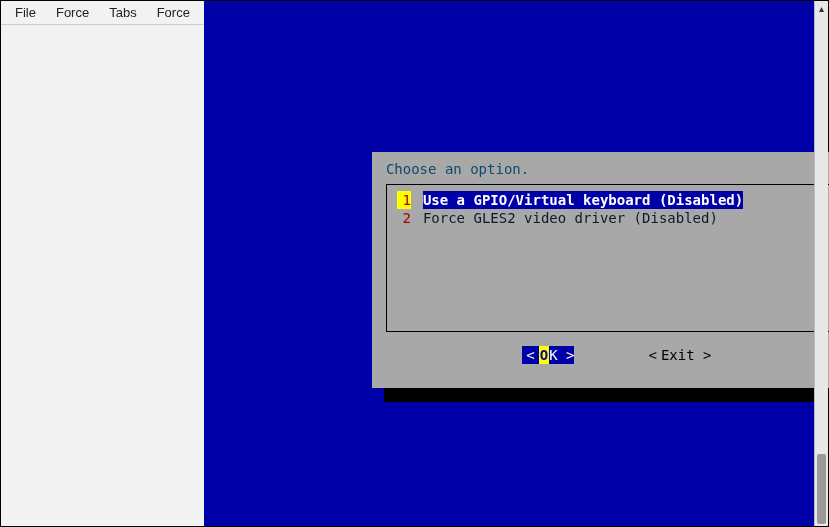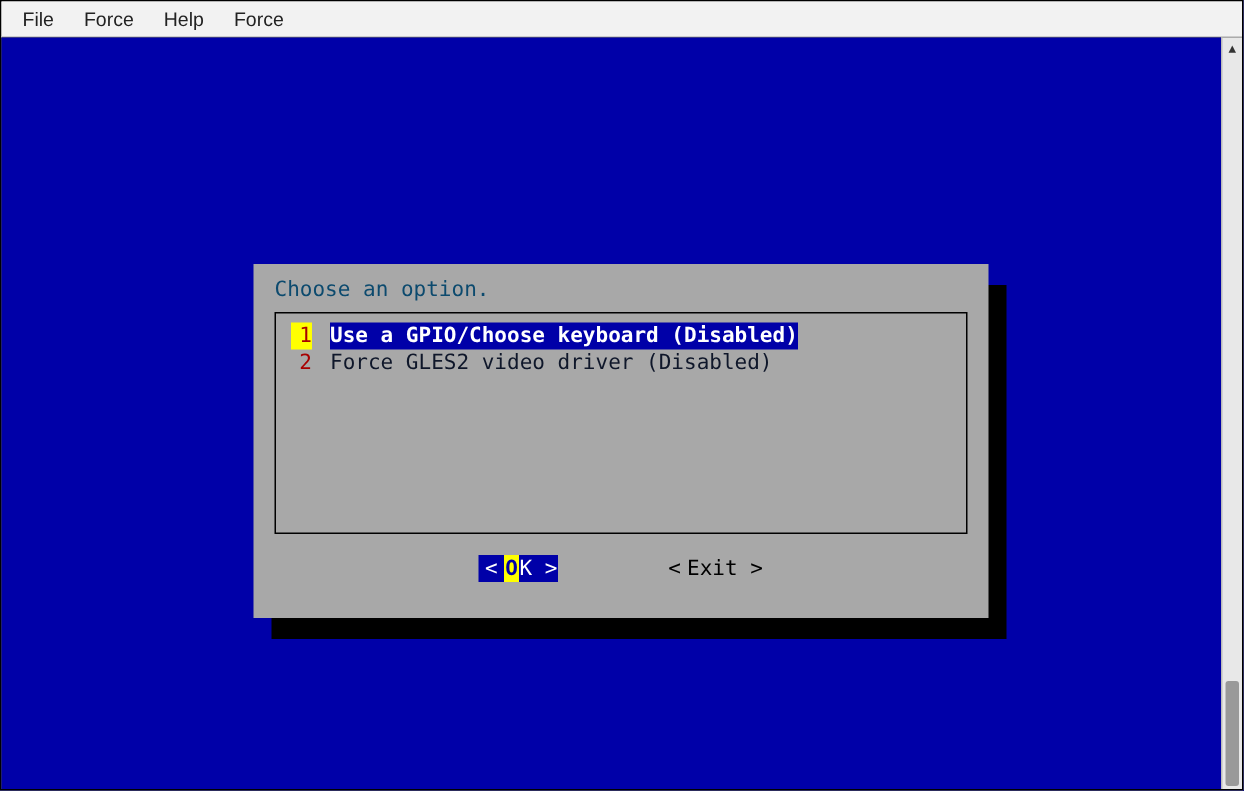--- a/index.html
+++ b/index.html
@@ -1,21 +1,21 @@
 <!DOCTYPE html>
 <html><head>
 <meta charset="utf-8">
 <style>
   * { margin: 0; padding: 0; box-sizing: border-box; }
   html, body { width: 829px; height: 527px; font-family: sans-serif; overflow: hidden; background: #000; }
   .window {
     width: 829px; height: 527px;
     border: 1px solid #000;
     background: #f2f2f2;
-    display: flex; flex-direction: column;
+    display: flex; 
   }
   .menubar {
     height: 24px;
     background: #f2f2f2;
     border-bottom: 1px solid #ccc;
     display: flex; align-items: center;
     padding: 0 4px;
     font-size: 13px;
     color: #222;
   }
@@ -97,36 +97,36 @@
   .tui-btn .hotkey { padding: 0 1px; }
 </style>
 </head>
 <body>
 
 <div class="window">
 
   <div class="menubar">
     <div class="menu-item">File</div>
     <div class="menu-item">Force</div>
-    <div class="menu-item">Help</div>
+    <div class="menu-item">Tabs</div>
     <div class="menu-item">Force</div>
   </div>
 
   <div class="terminal-wrap">
     <div class="terminal">
 
       <div class="dialog-shadow"></div>
 
       <div class="dialog">
         <div class="dialog-title">Choose an option.</div>
 
         <div class="listbox">
           <div class="list-row selected">
             <span class="list-num">1</span>
-            <span class="list-label">Use a GPIO/Choose keyboard (Disabled)</span>
+            <span class="list-label">Use a GPIO/Virtual keyboard (Disabled)</span>
           </div>
           <div class="list-row">
             <span class="list-num">2</span>
             <span class="list-label">Force GLES2 video driver (Disabled)</span>
           </div>
         </div>
 
         <div class="button-row">
           <span class="tui-btn selected">
             <span class="bracket">&lt;  </span>

